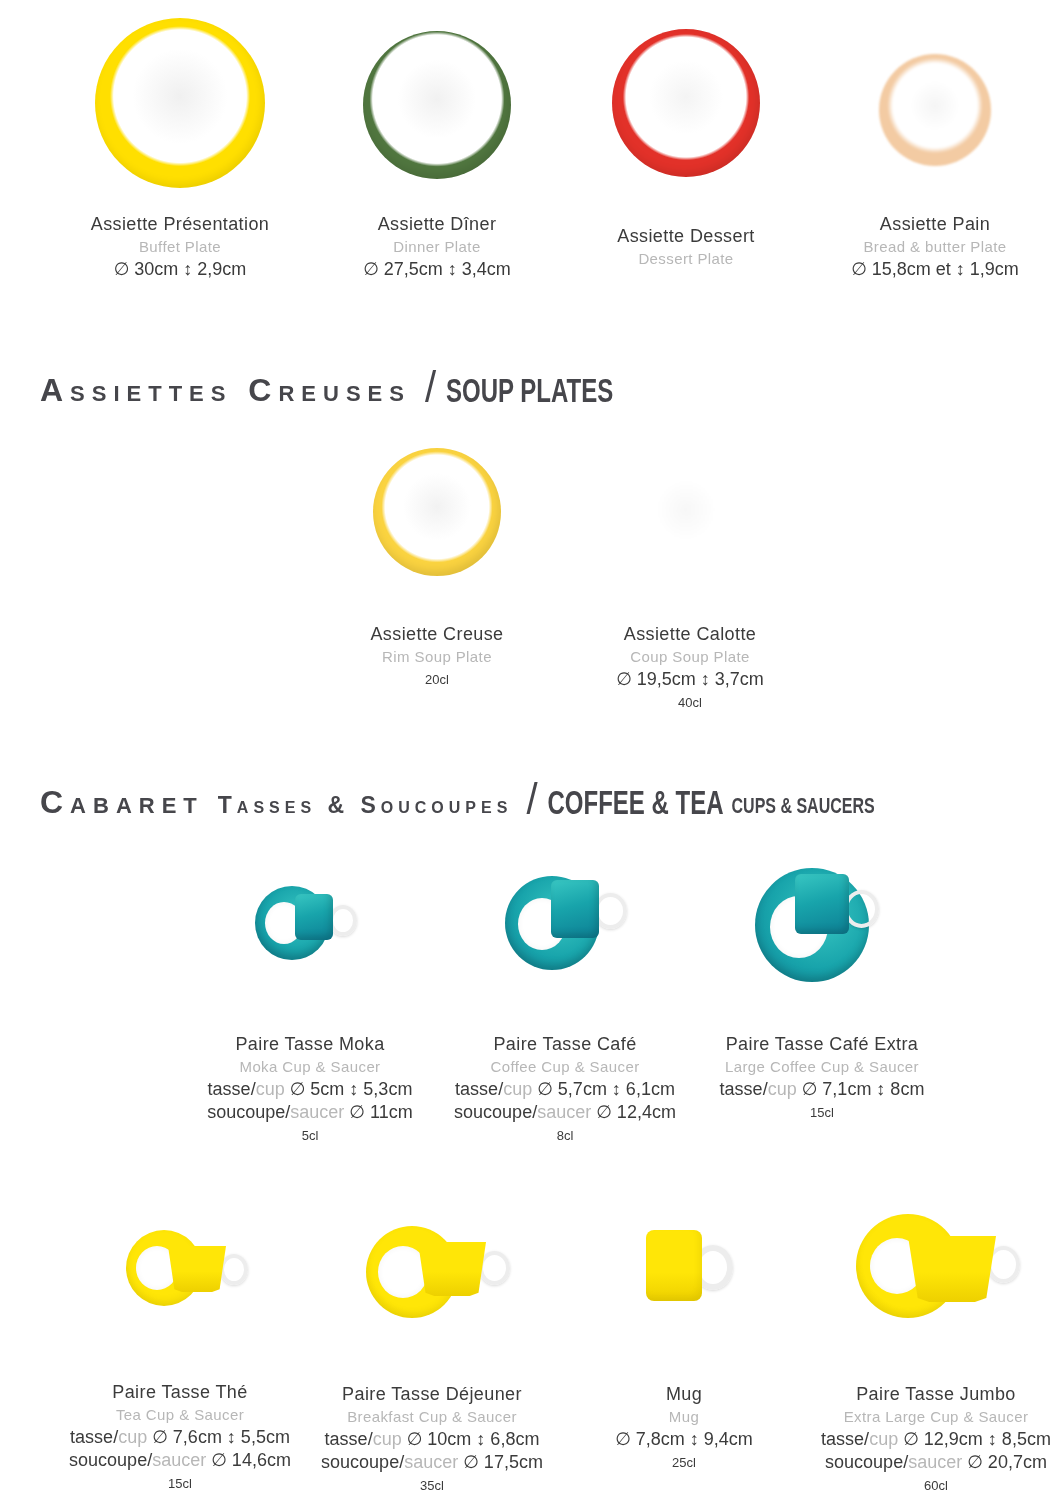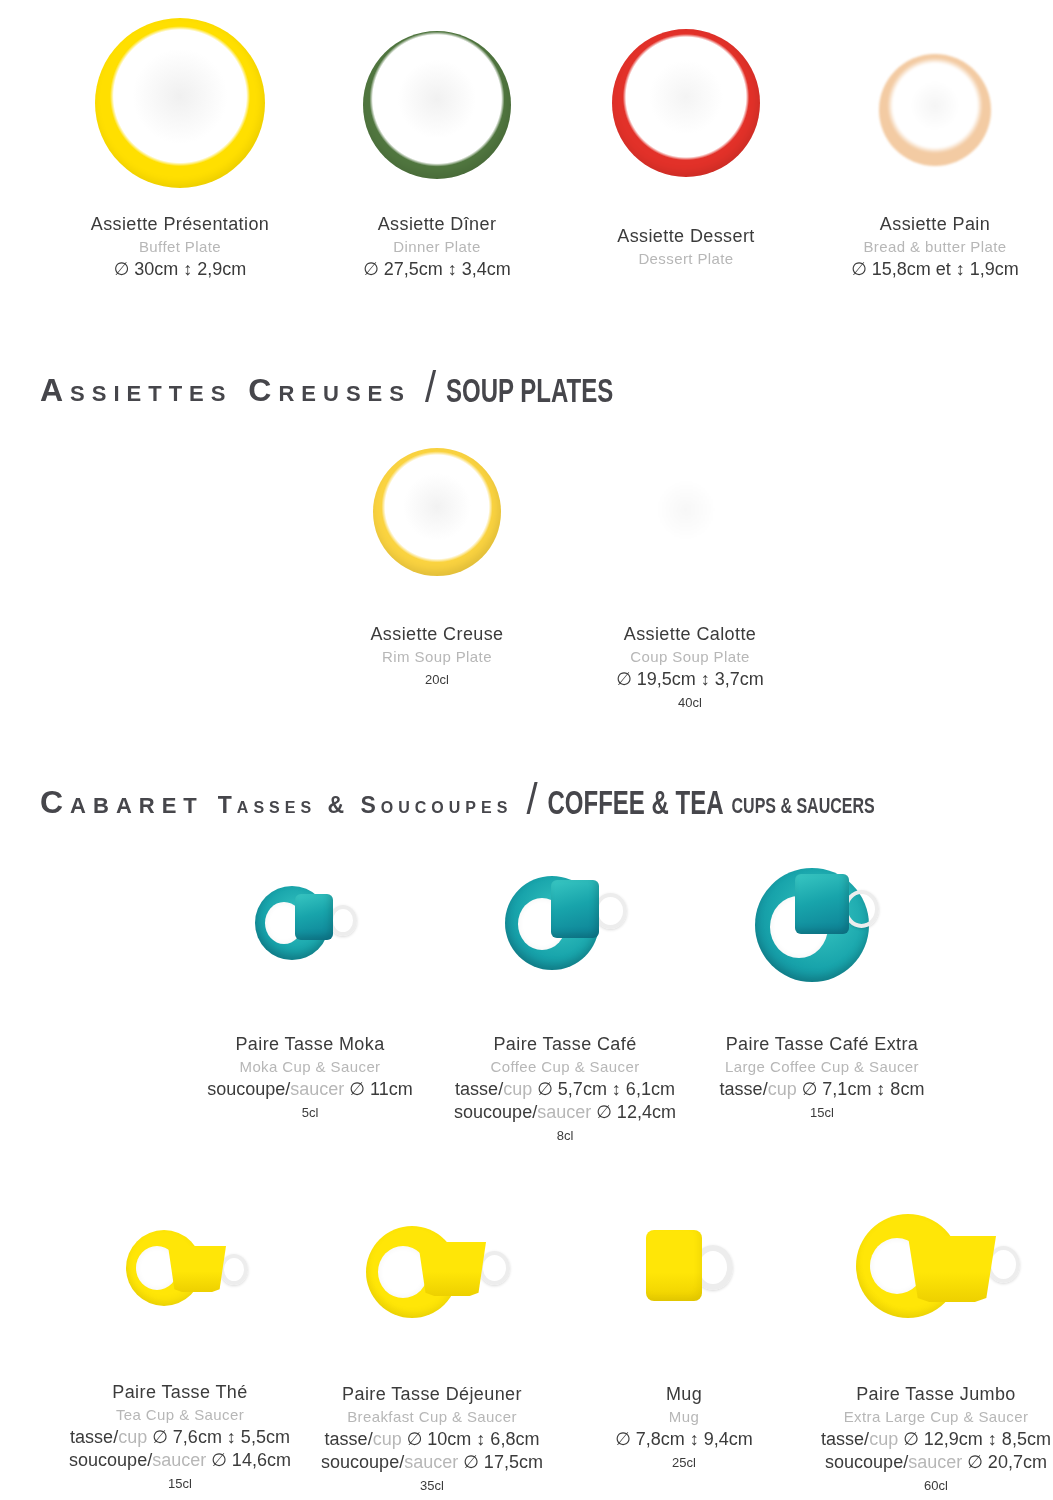--- a/index.html
+++ b/index.html
@@ -195,20 +195,21 @@
   <div class="cup-group teal g-extra">
     <div class="saucer"></div>
     <div class="well"></div>
     <div class="handle"></div>
     <div class="cup"></div>
   </div>
 
   <div class="label" style="left:160px;top:1032px">
     <div class="t">Paire Tasse Moka</div>
     <div class="e">Moka Cup &amp; Saucer</div>
+    <div class="d"><span class="fr">tasse/</span><span class="en">cup</span><span class="val">∅ 5cm ↕ 5,3cm</span></div>
     <div class="d"><span class="fr">soucoupe/</span><span class="en">saucer</span><span class="val">∅ 11cm</span></div>
     <div class="cap">5cl</div>
   </div>
   <div class="label" style="left:415px;top:1032px">
     <div class="t">Paire Tasse Café</div>
     <div class="e">Coffee Cup &amp; Saucer</div>
     <div class="d"><span class="fr">tasse/</span><span class="en">cup</span><span class="val">∅ 5,7cm ↕ 6,1cm</span></div>
     <div class="d"><span class="fr">soucoupe/</span><span class="en">saucer</span><span class="val">∅ 12,4cm</span></div>
     <div class="cap">8cl</div>
   </div>

